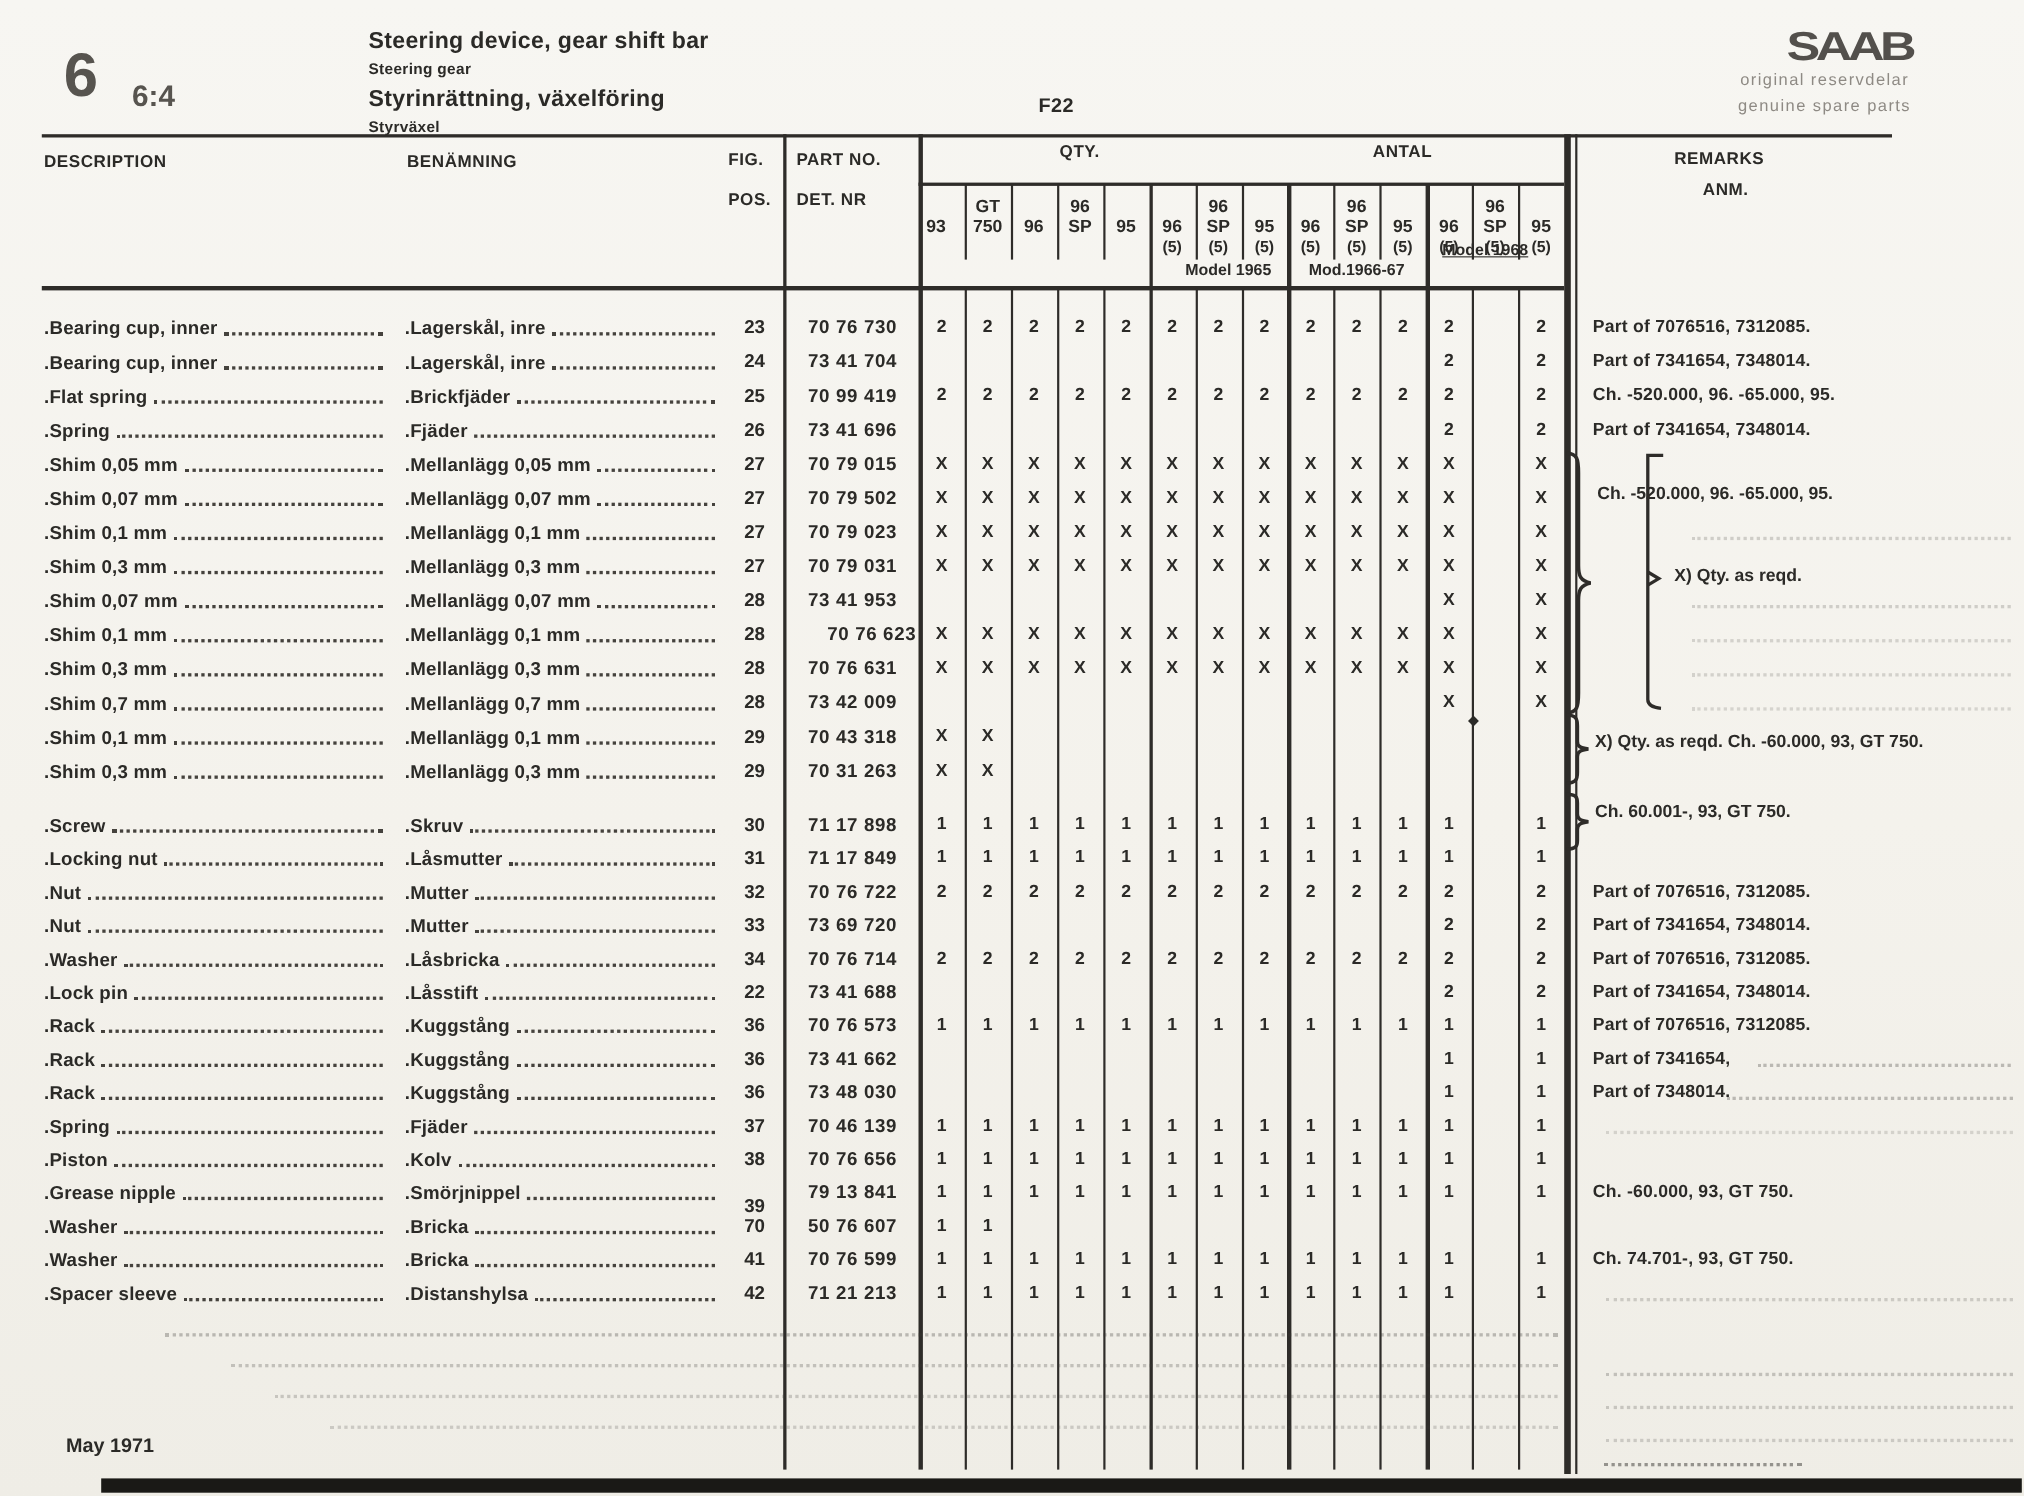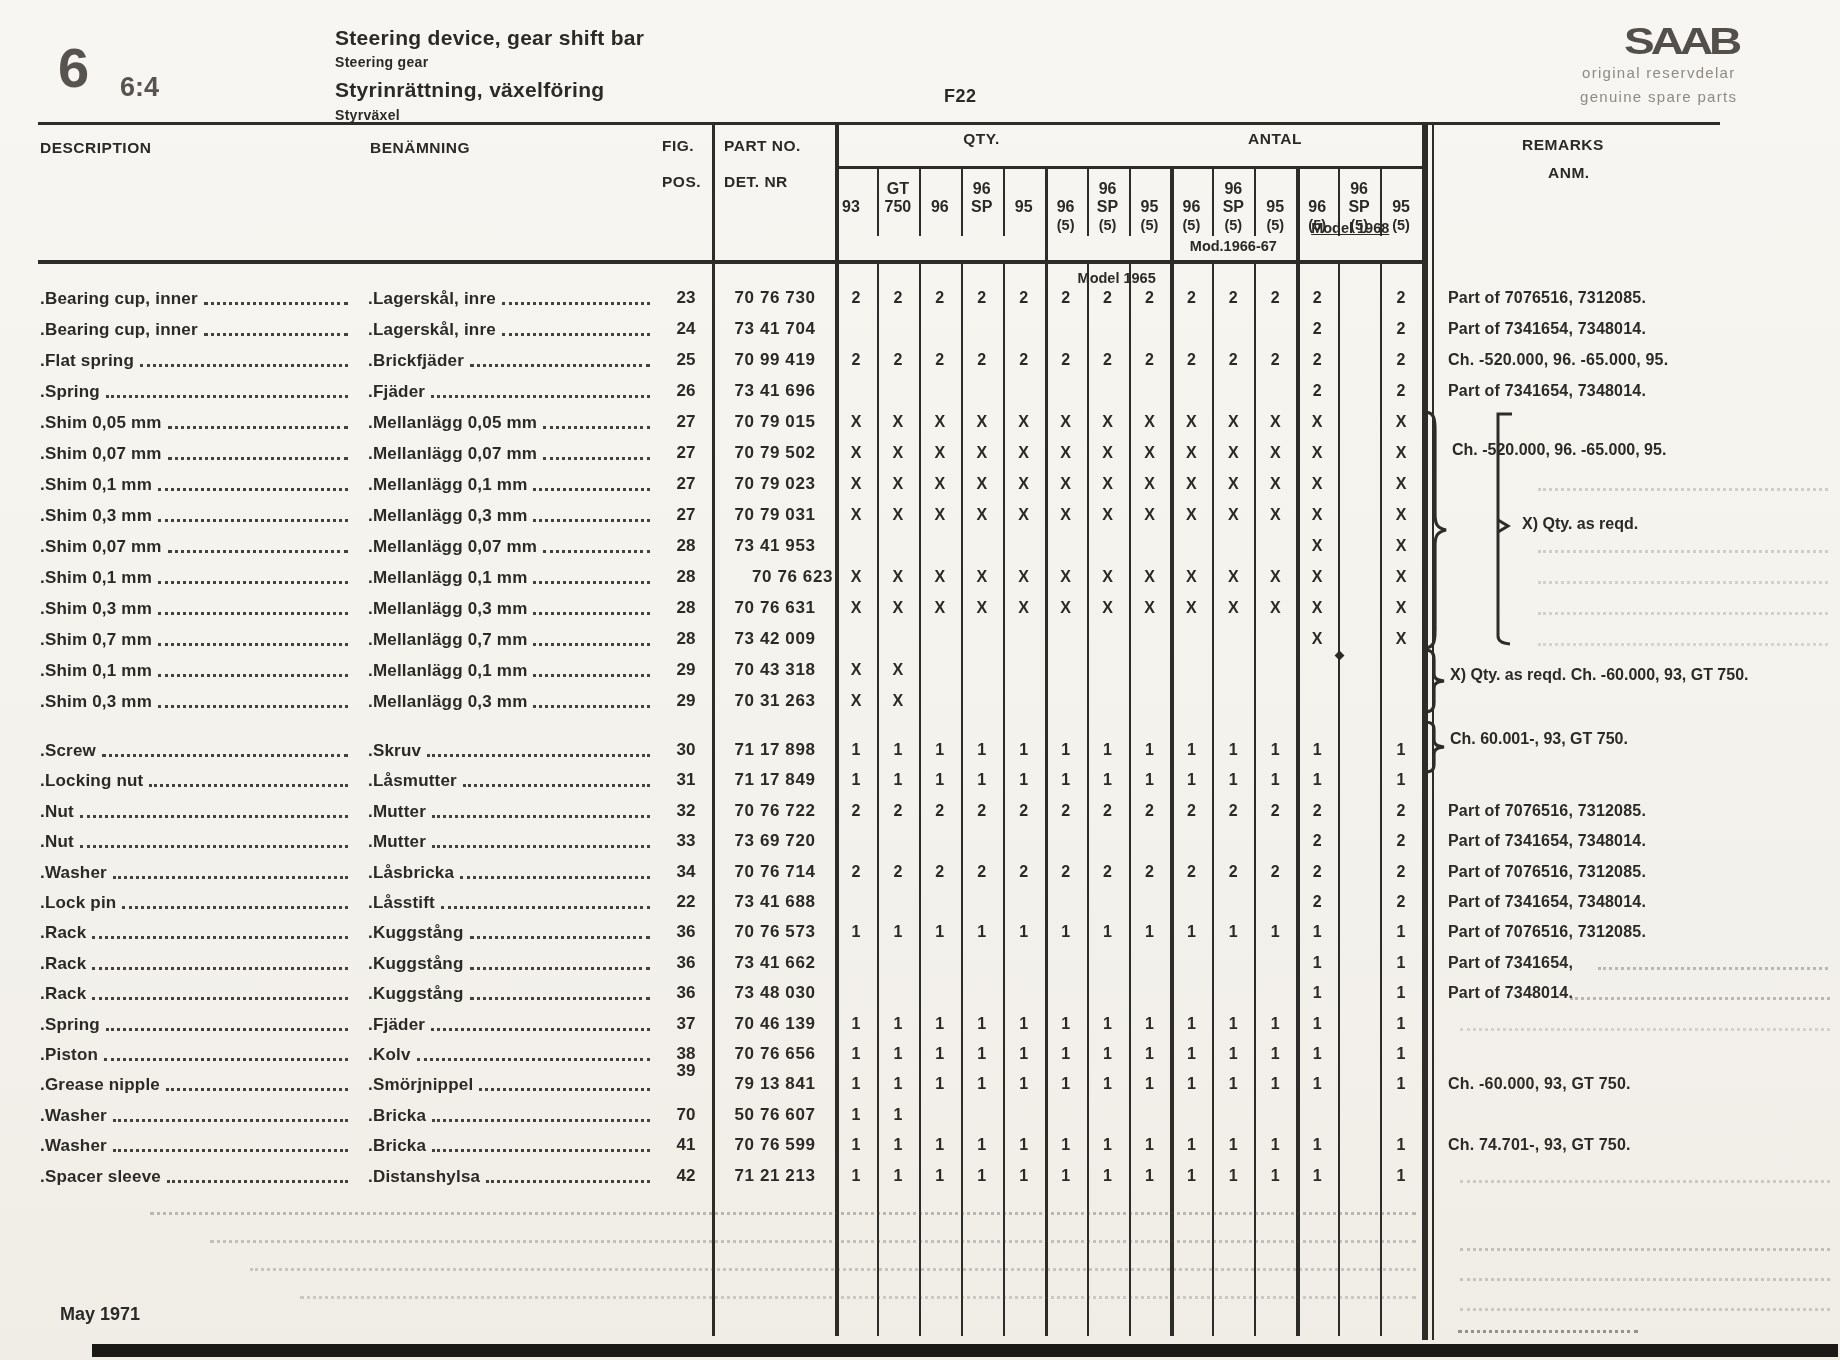--- a/index.html
+++ b/index.html
@@ -158,21 +158,21 @@
         <div>96</div>
         <div>SP</div>
         <div class="l5">(5)</div>
       </div>
       <div class="colhead" style="left: 1380.09px; top: 158px; width: 41.93px; height: 76px;">
         <div>95</div>
         <div class="l5">(5)</div>
       </div>
     </div>
   <div id="mgroups">
-      <div class="mgroup" style="left: 1044.65px; top: 238px; width: 144px; margin-top: 32px;">Model 1965</div>
+      <div class="mgroup" style="left: 1044.65px; top: 238px; width: 144px;">Model 1965</div>
       <div class="mgroup" style="left: 1170.44px; top: 238px; width: 125.79px;">Mod.1966-67</div>
       <div class="mgroup" style="left: 1296.23px; top: 220px; width: 108px; text-decoration: underline;">Model 1968</div>
     </div>
   <div id="rows">
       <div style="position: absolute; left: 0px; top: 0px;">
         <div class="cell" style="left: 40px; top: 288px; width: 316px;">
           <span>.Bearing cup, inner</span>
           <div class="lead"></div>
         </div>
         <div class="cell" style="left: 368px; top: 288px; width: 290px;">
@@ -698,21 +698,21 @@
       </div>
       <div style="position: absolute; left: 0px; top: 0px;">
         <div class="cell" style="left: 40px; top: 1074.4px; width: 316px;">
           <span>.Grease nipple</span>
           <div class="lead"></div>
         </div>
         <div class="cell" style="left: 368px; top: 1074.4px; width: 290px;">
           <span>.Smörjnippel</span>
           <div class="lead"></div>
         </div>
-        <div class="figv" style="left: 660px; top: 1061px; text-align: center;">39</div>
+        <div class="figv" style="left: 660px; top: 1087px; text-align: center;">39</div>
         <div class="partv" style="left: 717px; top: 1074.4px;">79 13 841</div>
         <div class="qv" style="left: 835px; top: 1075.4px; width: 41.93px;">1</div>
         <div class="qv" style="left: 876.93px; top: 1075.4px; width: 41.93px;">1</div>
         <div class="qv" style="left: 918.86px; top: 1075.4px; width: 41.93px;">1</div>
         <div class="qv" style="left: 960.79px; top: 1075.4px; width: 41.93px;">1</div>
         <div class="qv" style="left: 1002.72px; top: 1075.4px; width: 41.93px;">1</div>
         <div class="qv" style="left: 1044.65px; top: 1075.4px; width: 41.93px;">1</div>
         <div class="qv" style="left: 1086.58px; top: 1075.4px; width: 41.93px;">1</div>
         <div class="qv" style="left: 1128.51px; top: 1075.4px; width: 41.93px;">1</div>
         <div class="qv" style="left: 1170.44px; top: 1075.4px; width: 41.93px;">1</div>

